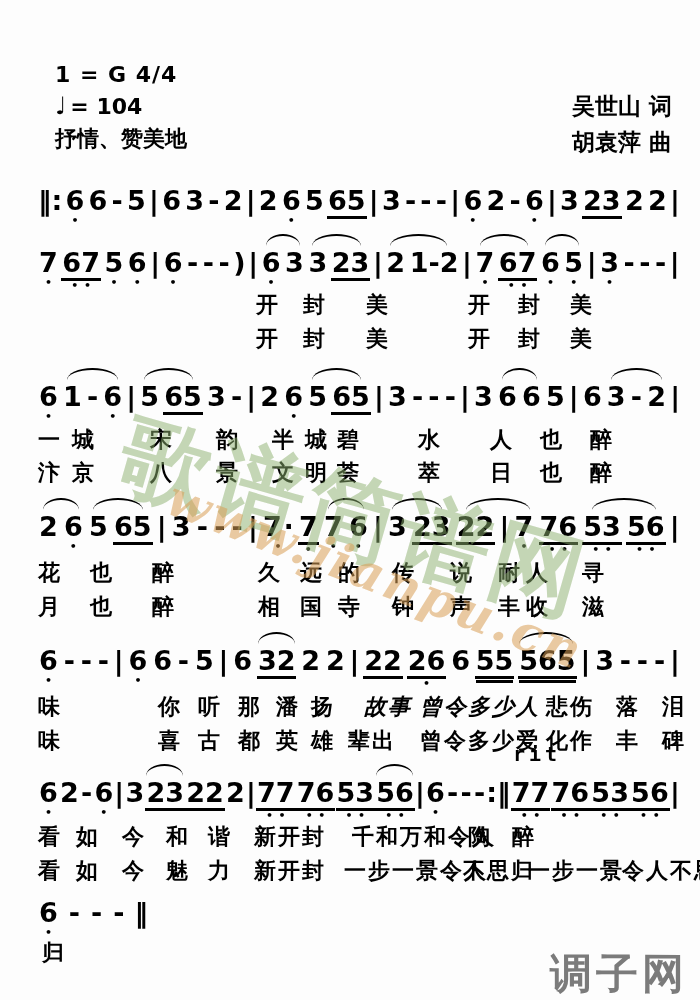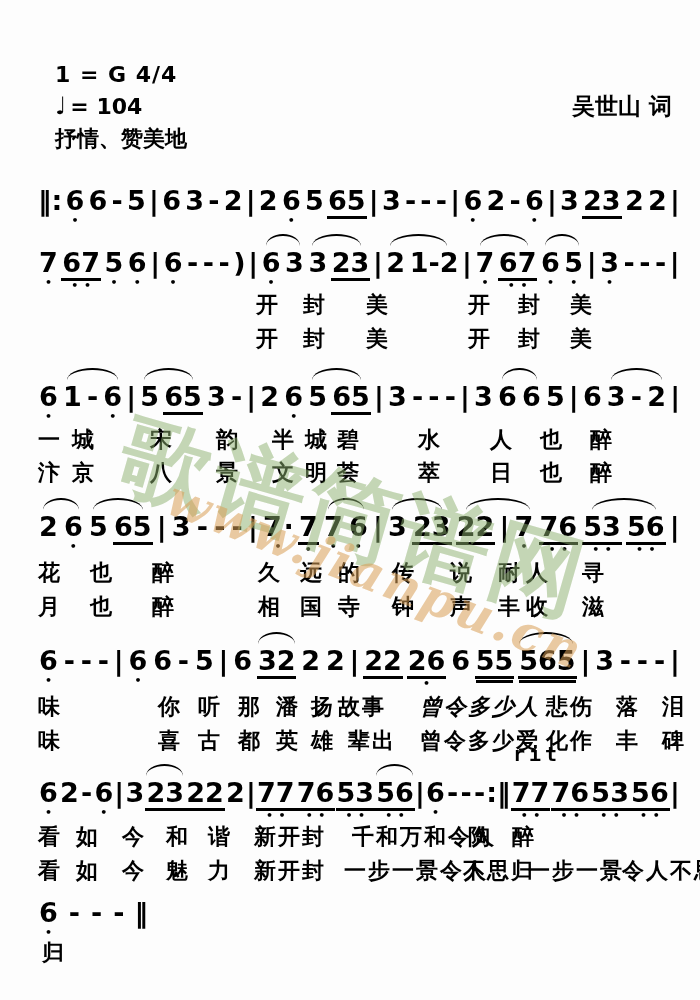--- a/index.html
+++ b/index.html
@@ -53,20 +53,21 @@
 
 <div id="page">
 
   <div class="key">1 = G  4/4</div>
   <div class="tempo">
     <span class="nq">♩</span><span>= 104</span>
   </div>
   <div class="expr">抒情、赞美地</div>
   <div class="credits">
     <div>吴世山 词</div>
+    <div>胡袁萍 曲</div>
   </div>
 
   <div id="score">
       <div class="sline notes" style="top: 186px; left: 38px; width: 642px;">
         <span class="tok">
           <span class="bar">‖:</span>
         </span>
         <span class="tok">
           <span class="nrow">
             <span class="num">6</span>
@@ -830,21 +831,21 @@
         <span class="slur" style="left: 220px; width: 37px;"></span>
         <span class="slur" style="left: 481px; width: 54.1px;"></span>
       </div>
       <div class="sline lyrics" style="top: 692px;">
         <span class="syl" style="left: 38px;">味</span>
         <span class="syl" style="left: 158px;">你</span>
         <span class="syl" style="left: 198px;">听</span>
         <span class="syl" style="left: 238px;">那</span>
         <span class="syl" style="left: 276px;">潘</span>
         <span class="syl" style="left: 311px;">扬</span>
-        <span class="syl" style="left: 338px;">故事</span>
+        <span class="syl" style="left: 364px; font-style: italic;">故事</span>
         <span class="syl" style="left: 420px; font-style: italic;">曾令多少人</span>
         <span class="syl" style="left: 546px;">悲伤</span>
         <span class="syl" style="left: 616px;">落</span>
         <span class="syl" style="left: 662px;">泪</span>
       </div>
       <div class="sline lyrics" style="top: 726px;">
         <span class="syl" style="left: 38px;">味</span>
         <span class="syl" style="left: 158px;">喜</span>
         <span class="syl" style="left: 198px;">古</span>
         <span class="syl" style="left: 238px;">都</span>
@@ -1038,14 +1039,15 @@
       </div>
       <div class="sline lyrics" style="top: 938px;">
         <span class="syl" style="left: 42px;">归</span>
       </div>
     </div>
 
   <div class="wm-cn">歌谱简谱网</div>
   <div class="wm-url">www.jianpu.cn</div>
 
   <div class="footer">
+    <div class="fname">调子网</div>
   </div>
 </div>
 
 </body></html>

